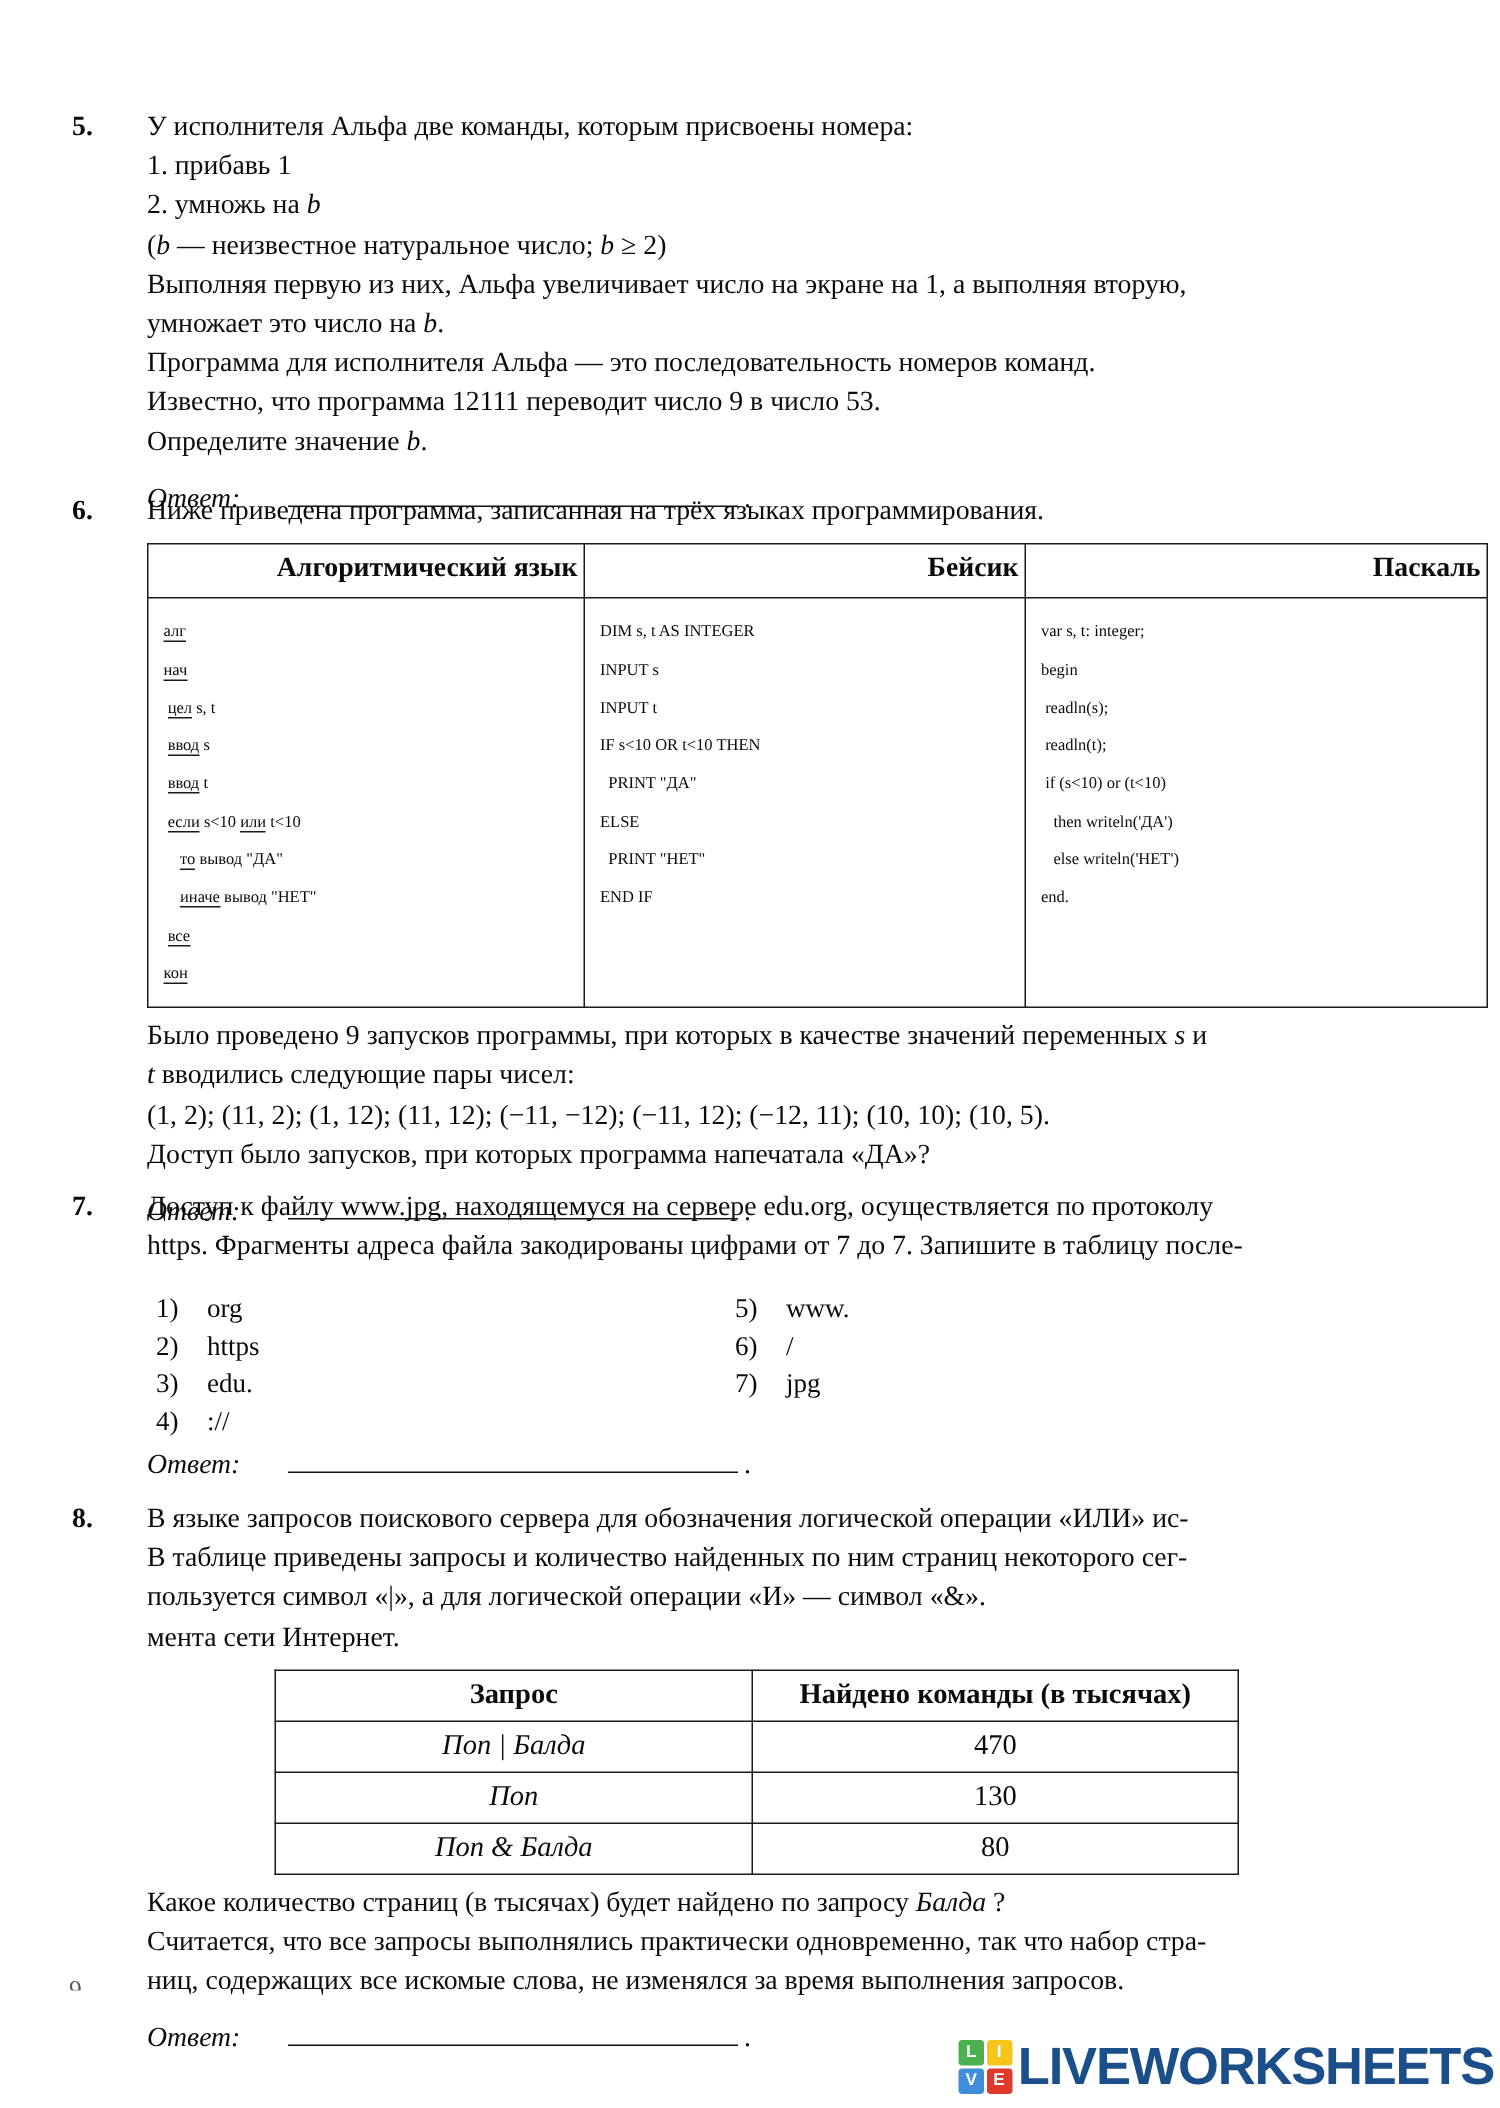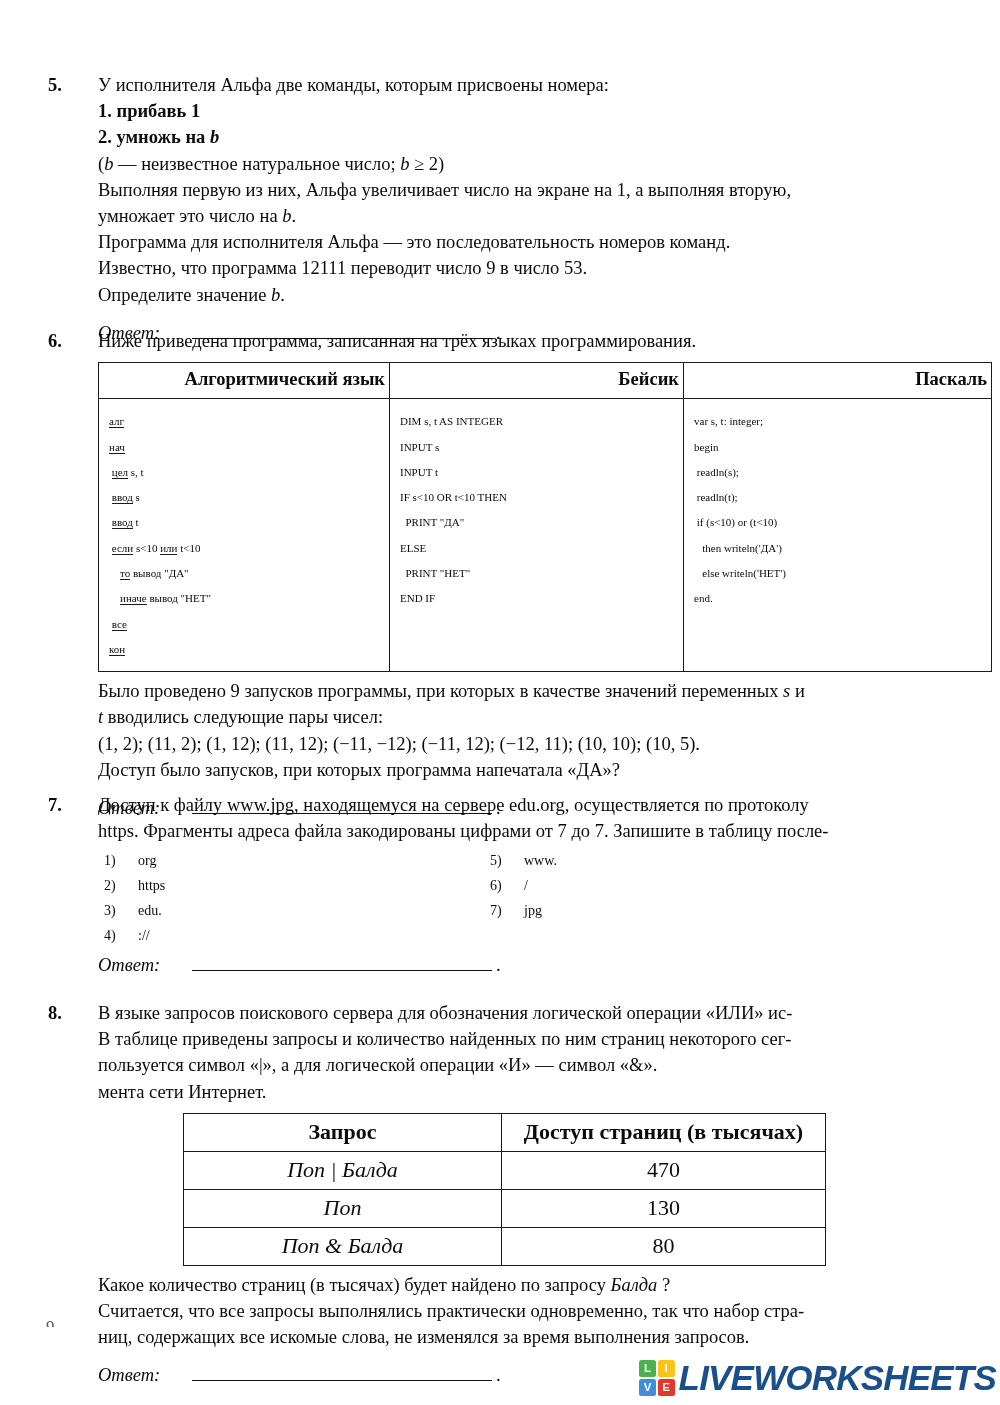--- a/index.html
+++ b/index.html
@@ -42,21 +42,21 @@
   .task-body {
     margin-left: 98px;
     margin-right: 36px;
     font-size: 18.5px;
     line-height: 26.2px;
     text-align: left;
   }
   .line {
     white-space: nowrap;
   }
-  b, .bold { font-weight: 700; }
+  b, .bold { font-weight: 400; }
   i, .ital { font-style: italic; }
 
   
   .answer-row {
     display: block;
     margin-top: 12px;
     font-size: 18.5px;
     line-height: 26px;
     white-space: nowrap;
   }
@@ -106,24 +106,24 @@
     height: 250px;
   }
   .col-a { width: 282px; }
   .col-b { width: 285px; }
   .col-c { width: 299px; }
   .kw { border-bottom: 1.2px solid #1a1a1a; }
 
   
   .opts {
     margin-left: 98px;
-    margin-top: 4px;
+    margin-top: 16px;
     position: relative;
     height: 100px;
-    font-size: 14px;
+    font-size: 18px;
     line-height: 25px;
   }
   .opt-col {
     position: absolute;
     top: 0;
   }
   .opt-col.left { left: 6px; }
   .opt-col.right { left: 392px; }
   .opt {
     white-space: nowrap;
@@ -142,21 +142,21 @@
     margin-left: 183px;
     margin-top: 8px;
     width: 624px;
     border-collapse: collapse;
     table-layout: fixed;
   }
   .query-table th,
   .query-table td {
     border: 1.3px solid #1a1a1a;
     text-align: center;
-    font-size: 22px;
+    font-size: 19px;
     padding: 5px 4px 6px 4px;
   }
   .query-table th {
     font-weight: 700;
   }
   .q-col1 { width: 309px; }
   .q-col2 { width: 315px; }
   .query-table td.q-text {
     font-style: italic;
     font-weight: 400;
@@ -200,21 +200,20 @@
     line-height: 17px;
     text-align: center;
   }
   .logo-word {
     font-family: "Liberation Sans", sans-serif;
     font-weight: 700;
     font-size: 35px;
     letter-spacing: -0.8px;
     color: #1b4f8a;
     line-height: 36px;
-    font-style: italic;
   }
 
   .stray {
     position: absolute;
     left: 46px;
     top: 1318px;
     font-size: 17px;
     color: #5a5a5a;
     height: 9px;
     overflow: hidden;
@@ -341,21 +340,21 @@
       <div class="line">В языке запросов поискового сервера для обозначения логической операции «ИЛИ» ис-</div>
       <div class="line">В таблице приведены запросы и количество найденных по ним страниц некоторого сег-</div>
       <div class="line">пользуется символ «|», а для логической операции «И» — символ «&amp;».</div>
       <div class="line">мента сети Интернет.</div>
     </div>
 
     <table class="query-table">
       <tbody>
           <tr>
         <th class="q-col1">Запрос</th>
-        <th class="q-col2">Доступ страниц (в тысячах)</th>
+        <th class="q-col2">Найдено команды (в тысячах)</th>
       </tr>
       <tr>
         <td class="q-text">Поп | Балда</td>
         <td class="q-num">470</td>
       </tr>
       <tr>
         <td class="q-text">Поп</td>
         <td class="q-num">130</td>
       </tr>
       <tr>

